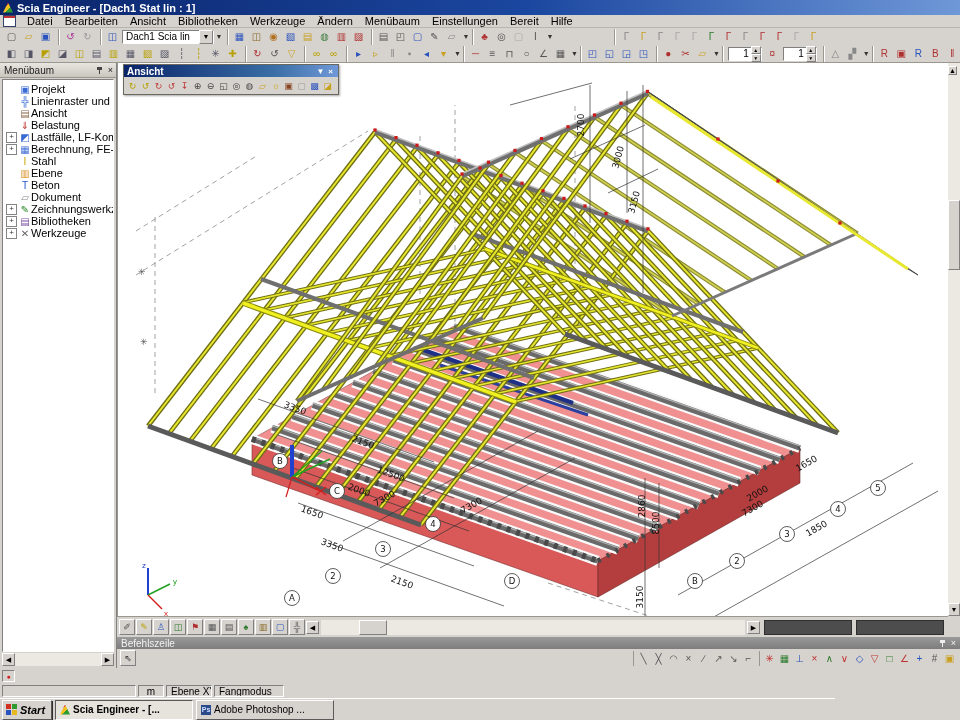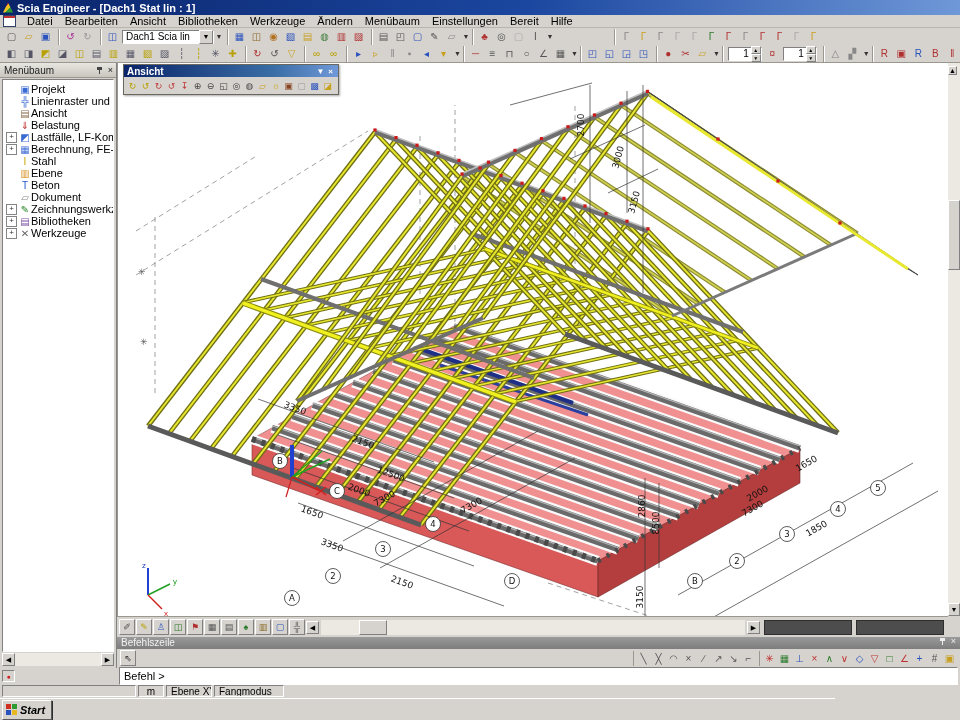--- a/index.html
+++ b/index.html
@@ -83,21 +83,21 @@
   .darkbox{width:88px;height:15px;background:#4d4d4d;border:1px solid #2e2e2e;margin-right:4px;box-sizing:border-box;}
   
   .vscroll{position:absolute;left:948px;top:63px;width:12px;height:553px;background:#ece9e2;}
   .vscroll .sbtn{width:12px;height:13px;}
   .vthumb{position:absolute;left:0;top:137px;width:12px;height:70px;background:#d6d3ce;
     border:1px solid #fff;border-color:#fff #808080 #808080 #fff;box-sizing:border-box;}
   .vsb-bottom{position:absolute;left:0;bottom:0;}
   
   .cmdpanel{position:absolute;left:117px;top:637px;width:843px;height:47px;background:#d6d3ce;box-sizing:border-box;}
   .cmdhdr{height:12px;background:linear-gradient(180deg,#9a9a9a,#7d7d7d);color:#f2f2f2;font-size:10px;
-    display:flex;padding:0 3px 0 4px;}
+    display:flex;align-items:center;padding:0 3px 0 4px;}
   .cmdhdr .sp{flex:1;}
   .cmdhdr .pinicon::before,.cmdhdr .pinicon::after{background:#eee;}
   .cmdhdr .closex{color:#eee;}
   .cmdtools{height:18px;display:flex;align-items:center;padding:0 3px;}
   .cmdtools .sp{flex:1;}
   .snap{width:15px;height:15px;font-size:10px;display:flex;align-items:center;justify-content:center;}
   .cmdinput{height:16px;background:#fff;border:1px solid #808080;border-color:#808080 #fff #fff #808080;
     margin:0 2px;display:flex;align-items:center;padding-left:4px;font-size:11px;}
   
   .statusbar{position:absolute;left:0;top:684px;width:960px;height:14px;display:flex;align-items:center;gap:2px;
@@ -809,23 +809,20 @@
         <span class="snap" style="color: rgb(192, 48, 48);">∨</span>
         <span class="snap" style="color: rgb(42, 82, 190);">◇</span>
         <span class="snap" style="color: rgb(192, 48, 48);">▽</span>
         <span class="snap" style="color: rgb(42, 122, 42);">□</span>
         <span class="snap" style="color: rgb(192, 48, 48);">∠</span>
         <span class="snap" style="color: rgb(42, 82, 190);">+</span>
         <span class="snap" style="color: rgb(85, 85, 85);">#</span>
         <span class="snap" style="color: rgb(200, 160, 32);">▣</span>
       </span>
   </div>
-  <div class="cmdinput">
-    <span>Befehl &gt;</span>
-  </div>
 </div>
 
 <div class="newdot">●</div>
 
 <div class="statusbar">
   <span class="scell" style="width:134px;"></span>
   <span class="scell" style="width:26px;justify-content:center;">m</span>
   <span class="scell" style="width:46px;">Ebene XY</span>
   <span class="scell" style="width:70px;">Fangmodus</span>
 </div>
@@ -833,13 +830,24 @@
 <div class="taskbar">
   <div class="startbtn">
     <span class="flag">
         <span></span>
         <span></span>
         <span></span>
         <span></span>
       </span>
     <span>Start</span>
   </div>
+  <div style="display:flex;gap:3px;">
+
+  <div class="taskbtn active">
+        <span class="tico scia"></span>
+        <span>Scia Engineer - [...</span>
+      </div>
+      <div class="taskbtn">
+        <span class="tico ps">Ps</span>
+        <span>Adobe Photoshop ...</span>
+      </div>
+    </div>
 </div>
 
 </body></html>

